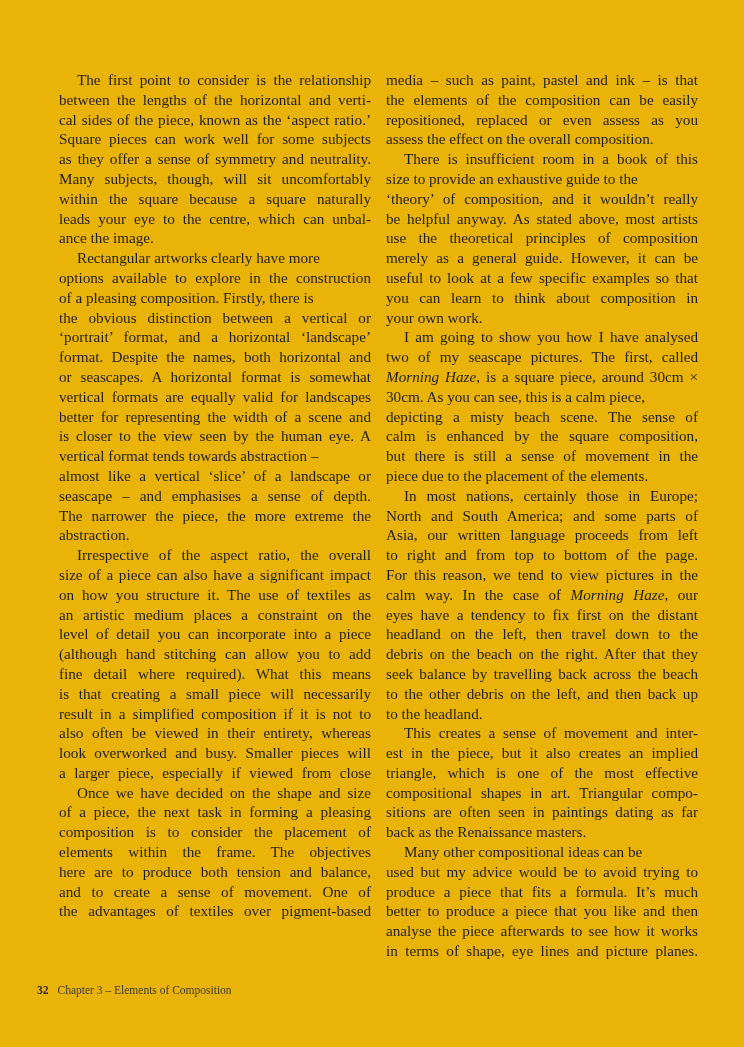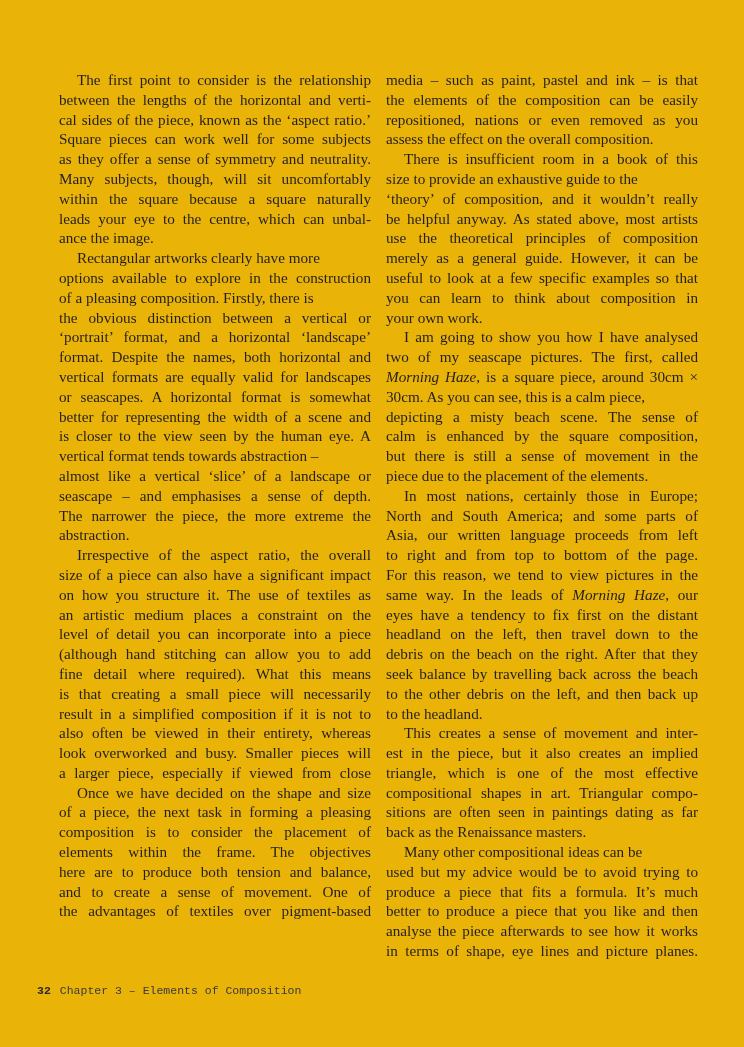--- a/index.html
+++ b/index.html
@@ -40,21 +40,21 @@
     .line.indent { padding-left: 18px; }
     .line.justify {
       text-align: justify;
       text-align-last: justify;
     }
     .line .em { font-style: italic; }
     .footer {
       position: absolute;
       left: 37px;
       top: 984px;
-      font-family: Liberation Mono, monospace;
+      font-family: Liberation Serif, serif;
       font-size: 11.5px;
       color: #3a3a3a;
       white-space: nowrap;
     }
     .footer .page-number {
       font-weight: bold;
       margin-right: 9px;
       color: #2a2a2a;
     }
   </style>
@@ -71,22 +71,22 @@
       <span class="line justify"><span>Many subjects, though, will sit uncomfortably</span></span>
       <span class="line justify"><span>within the square because a square naturally</span></span>
       <span class="line justify"><span>leads your eye to the centre, which can unbal-</span></span>
       <span class="line"><span>ance the image.</span></span>
       <span class="line indent"><span>Rectangular artworks clearly have more</span></span>
       <span class="line justify"><span>options available to explore in the construction</span></span>
       <span class="line"><span>of a pleasing composition. Firstly, there is</span></span>
       <span class="line justify"><span>the obvious distinction between a vertical or</span></span>
       <span class="line justify"><span>‘portrait’ format, and a horizontal ‘landscape’</span></span>
       <span class="line justify"><span>format. Despite the names, both horizontal and</span></span>
+      <span class="line justify"><span>or seascapes. A horizontal format is somewhat</span></span>
       <span class="line justify"><span>vertical formats are equally valid for landscapes</span></span>
-      <span class="line justify"><span>or seascapes. A horizontal format is somewhat</span></span>
       <span class="line justify"><span>better for representing the width of a scene and</span></span>
       <span class="line justify"><span>is closer to the view seen by the human eye. A</span></span>
       <span class="line"><span>vertical format tends towards abstraction –</span></span>
       <span class="line justify"><span>almost like a vertical ‘slice’ of a landscape or</span></span>
       <span class="line justify"><span>seascape – and emphasises a sense of depth.</span></span>
       <span class="line justify"><span>The narrower the piece, the more extreme the</span></span>
       <span class="line"><span>abstraction.</span></span>
       <span class="line indent justify"><span>Irrespective of the aspect ratio, the overall</span></span>
       <span class="line justify"><span>size of a piece can also have a significant impact</span></span>
       <span class="line justify"><span>on how you structure it. The use of textiles as</span></span>
@@ -103,21 +103,21 @@
       <span class="line justify"><span>of a piece, the next task in forming a pleasing</span></span>
       <span class="line justify"><span>composition is to consider the placement of</span></span>
       <span class="line justify"><span>elements within the frame. The objectives</span></span>
       <span class="line justify"><span>here are to produce both tension and balance,</span></span>
       <span class="line justify"><span>and to create a sense of movement. One of</span></span>
       <span class="line justify"><span>the advantages of textiles over pigment-based</span></span>
     </div>
   <div class="column col-right" id="col-right">
       <span class="line justify"><span>media – such as paint, pastel and ink – is that</span></span>
       <span class="line justify"><span>the elements of the composition can be easily</span></span>
-      <span class="line justify"><span>repositioned, nations or even removed as you</span></span>
+      <span class="line justify"><span>repositioned, replaced or even assess as you</span></span>
       <span class="line"><span>assess the effect on the overall composition.</span></span>
       <span class="line indent justify"><span>There is insufficient room in a book of this</span></span>
       <span class="line"><span>size to provide an exhaustive guide to the</span></span>
       <span class="line justify"><span>‘theory’ of composition, and it wouldn’t really</span></span>
       <span class="line justify"><span>be helpful anyway. As stated above, most artists</span></span>
       <span class="line justify"><span>use the theoretical principles of composition</span></span>
       <span class="line justify"><span>merely as a general guide. However, it can be</span></span>
       <span class="line justify"><span>useful to look at a few specific examples so that</span></span>
       <span class="line justify"><span>you can learn to think about composition in</span></span>
       <span class="line"><span>your own work.</span></span>
@@ -127,21 +127,21 @@
       <span class="line"><span>30cm. As you can see, this is a calm piece,</span></span>
       <span class="line justify"><span>depicting a misty beach scene. The sense of</span></span>
       <span class="line justify"><span>calm is enhanced by the square composition,</span></span>
       <span class="line justify"><span>but there is still a sense of movement in the</span></span>
       <span class="line"><span>piece due to the placement of the elements.</span></span>
       <span class="line indent justify"><span>In most nations, certainly those in Europe;</span></span>
       <span class="line justify"><span>North and South America; and some parts of</span></span>
       <span class="line justify"><span>Asia, our written language proceeds from left</span></span>
       <span class="line justify"><span>to right and from top to bottom of the page.</span></span>
       <span class="line justify"><span>For this reason, we tend to view pictures in the</span></span>
-      <span class="line justify"><span>same way. In the leads of </span><span class="em">Morning Haze</span><span>, our</span></span>
+      <span class="line justify"><span>calm way. In the case of </span><span class="em">Morning Haze</span><span>, our</span></span>
       <span class="line justify"><span>eyes have a tendency to fix first on the distant</span></span>
       <span class="line justify"><span>headland on the left, then travel down to the</span></span>
       <span class="line justify"><span>debris on the beach on the right. After that they</span></span>
       <span class="line justify"><span>seek balance by travelling back across the beach</span></span>
       <span class="line justify"><span>to the other debris on the left, and then back up</span></span>
       <span class="line"><span>to the headland.</span></span>
       <span class="line indent justify"><span>This creates a sense of movement and inter-</span></span>
       <span class="line justify"><span>est in the piece, but it also creates an implied</span></span>
       <span class="line justify"><span>triangle, which is one of the most effective</span></span>
       <span class="line justify"><span>compositional shapes in art. Triangular compo-</span></span>

